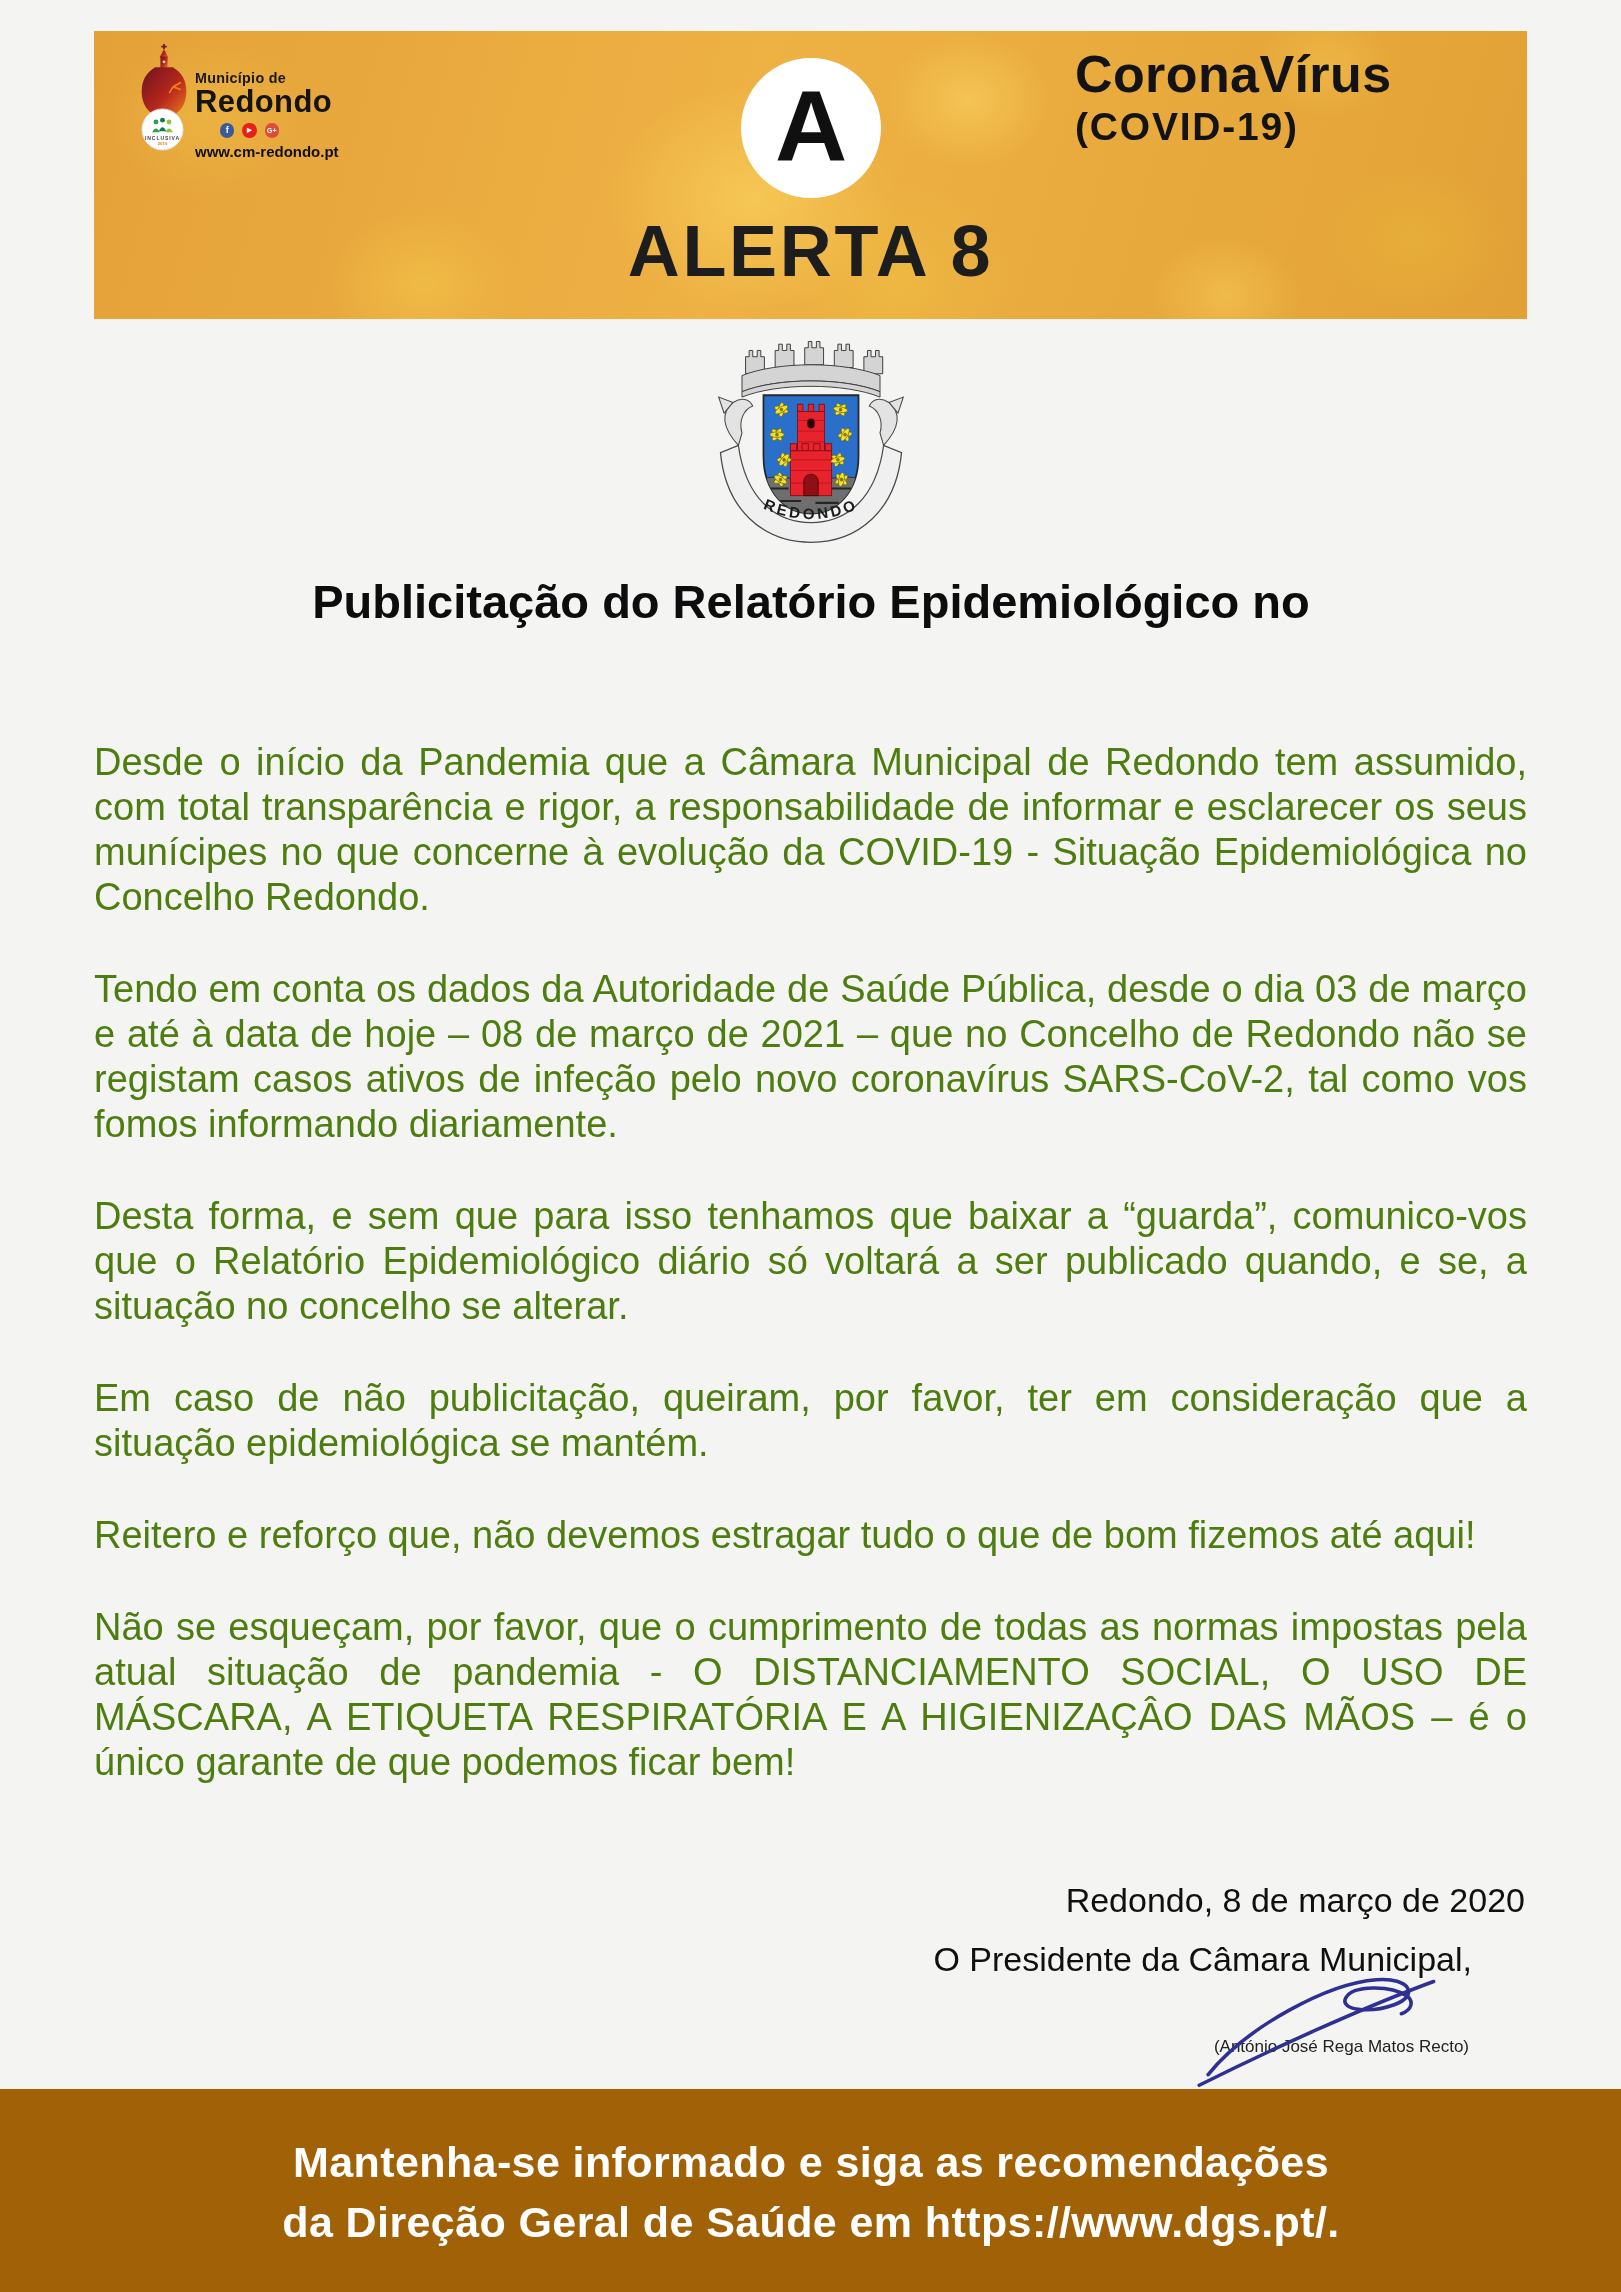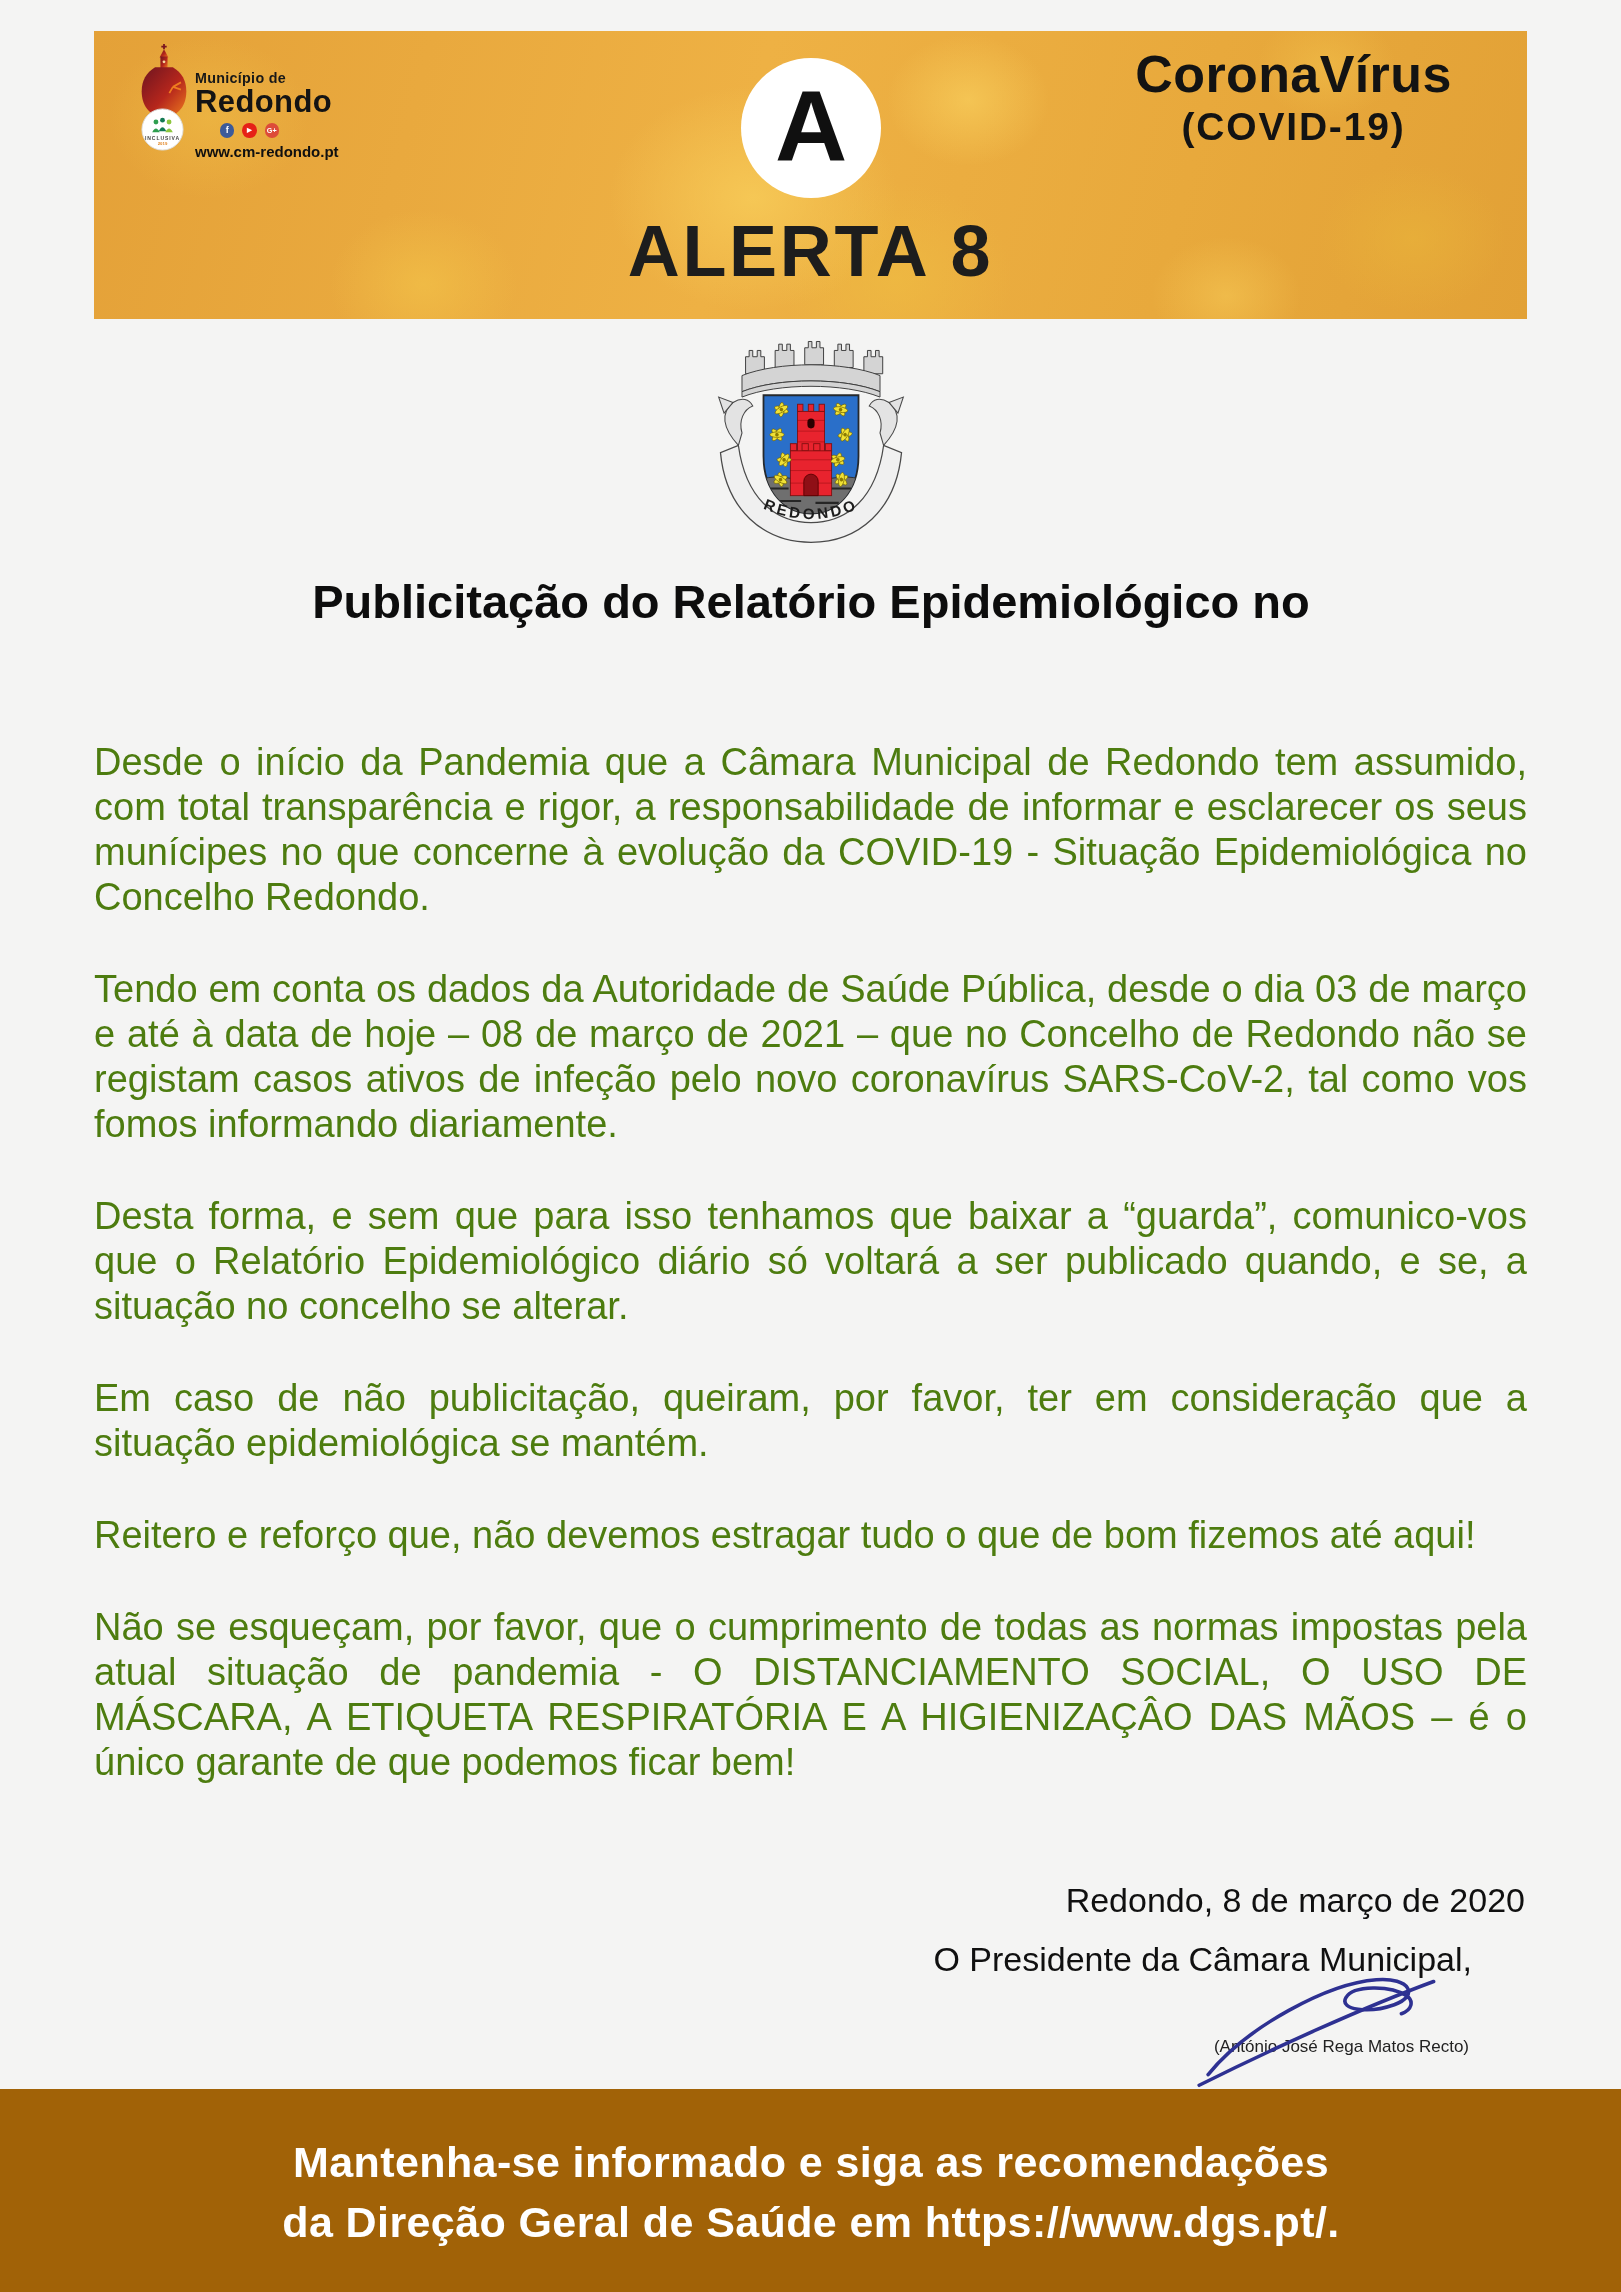--- a/index.html
+++ b/index.html
@@ -29,21 +29,21 @@
   .fb{background:#3c5a9a;} .yt{background:#e62117;font-size:6.3px;} .gp{background:#dd4b39;font-size:7.2px;}
   .site-url{margin-top:5.4px;font-size:15px;font-weight:bold;color:#101010;}
   .badge{position:absolute;left:47px;top:77px;width:43px;height:43px;}
 
   .alert-circle{position:absolute;left:647px;top:27px;width:140px;height:140px;border-radius:50%;
                 background:#fff;display:flex;align-items:center;justify-content:center;}
   .alert-letter{font-size:100px;font-weight:bold;color:#101010;transform:translateY(-1.8px);}
   .alert-word{position:absolute;left:0;top:179px;width:100%;text-align:center;
               font-size:72px;font-weight:bold;color:#1d1d1d;letter-spacing:2.7px;}
 
-  .brand{position:absolute;right:23px;top:12.5px;width:421px;text-align:center;color:#131313;}
+  .brand{position:absolute;right:31px;top:12.5px;width:421px;text-align:left;color:#131313;}
   .brand-title{font-size:52px;font-weight:bold;letter-spacing:0.4px;}
   .brand-sub{font-size:39px;font-weight:bold;margin-top:1.8px;letter-spacing:1.8px;}
 
   
   .crest{position:absolute;left:690px;top:319px;width:242px;height:235px;}
 
   
   .doc-title{position:absolute;left:0;top:573px;width:100%;text-align:center;
              font-weight:bold;font-size:47px;line-height:57px;color:#0d0d0d;}
   .content{position:absolute;left:94px;top:740px;width:1433px;}

